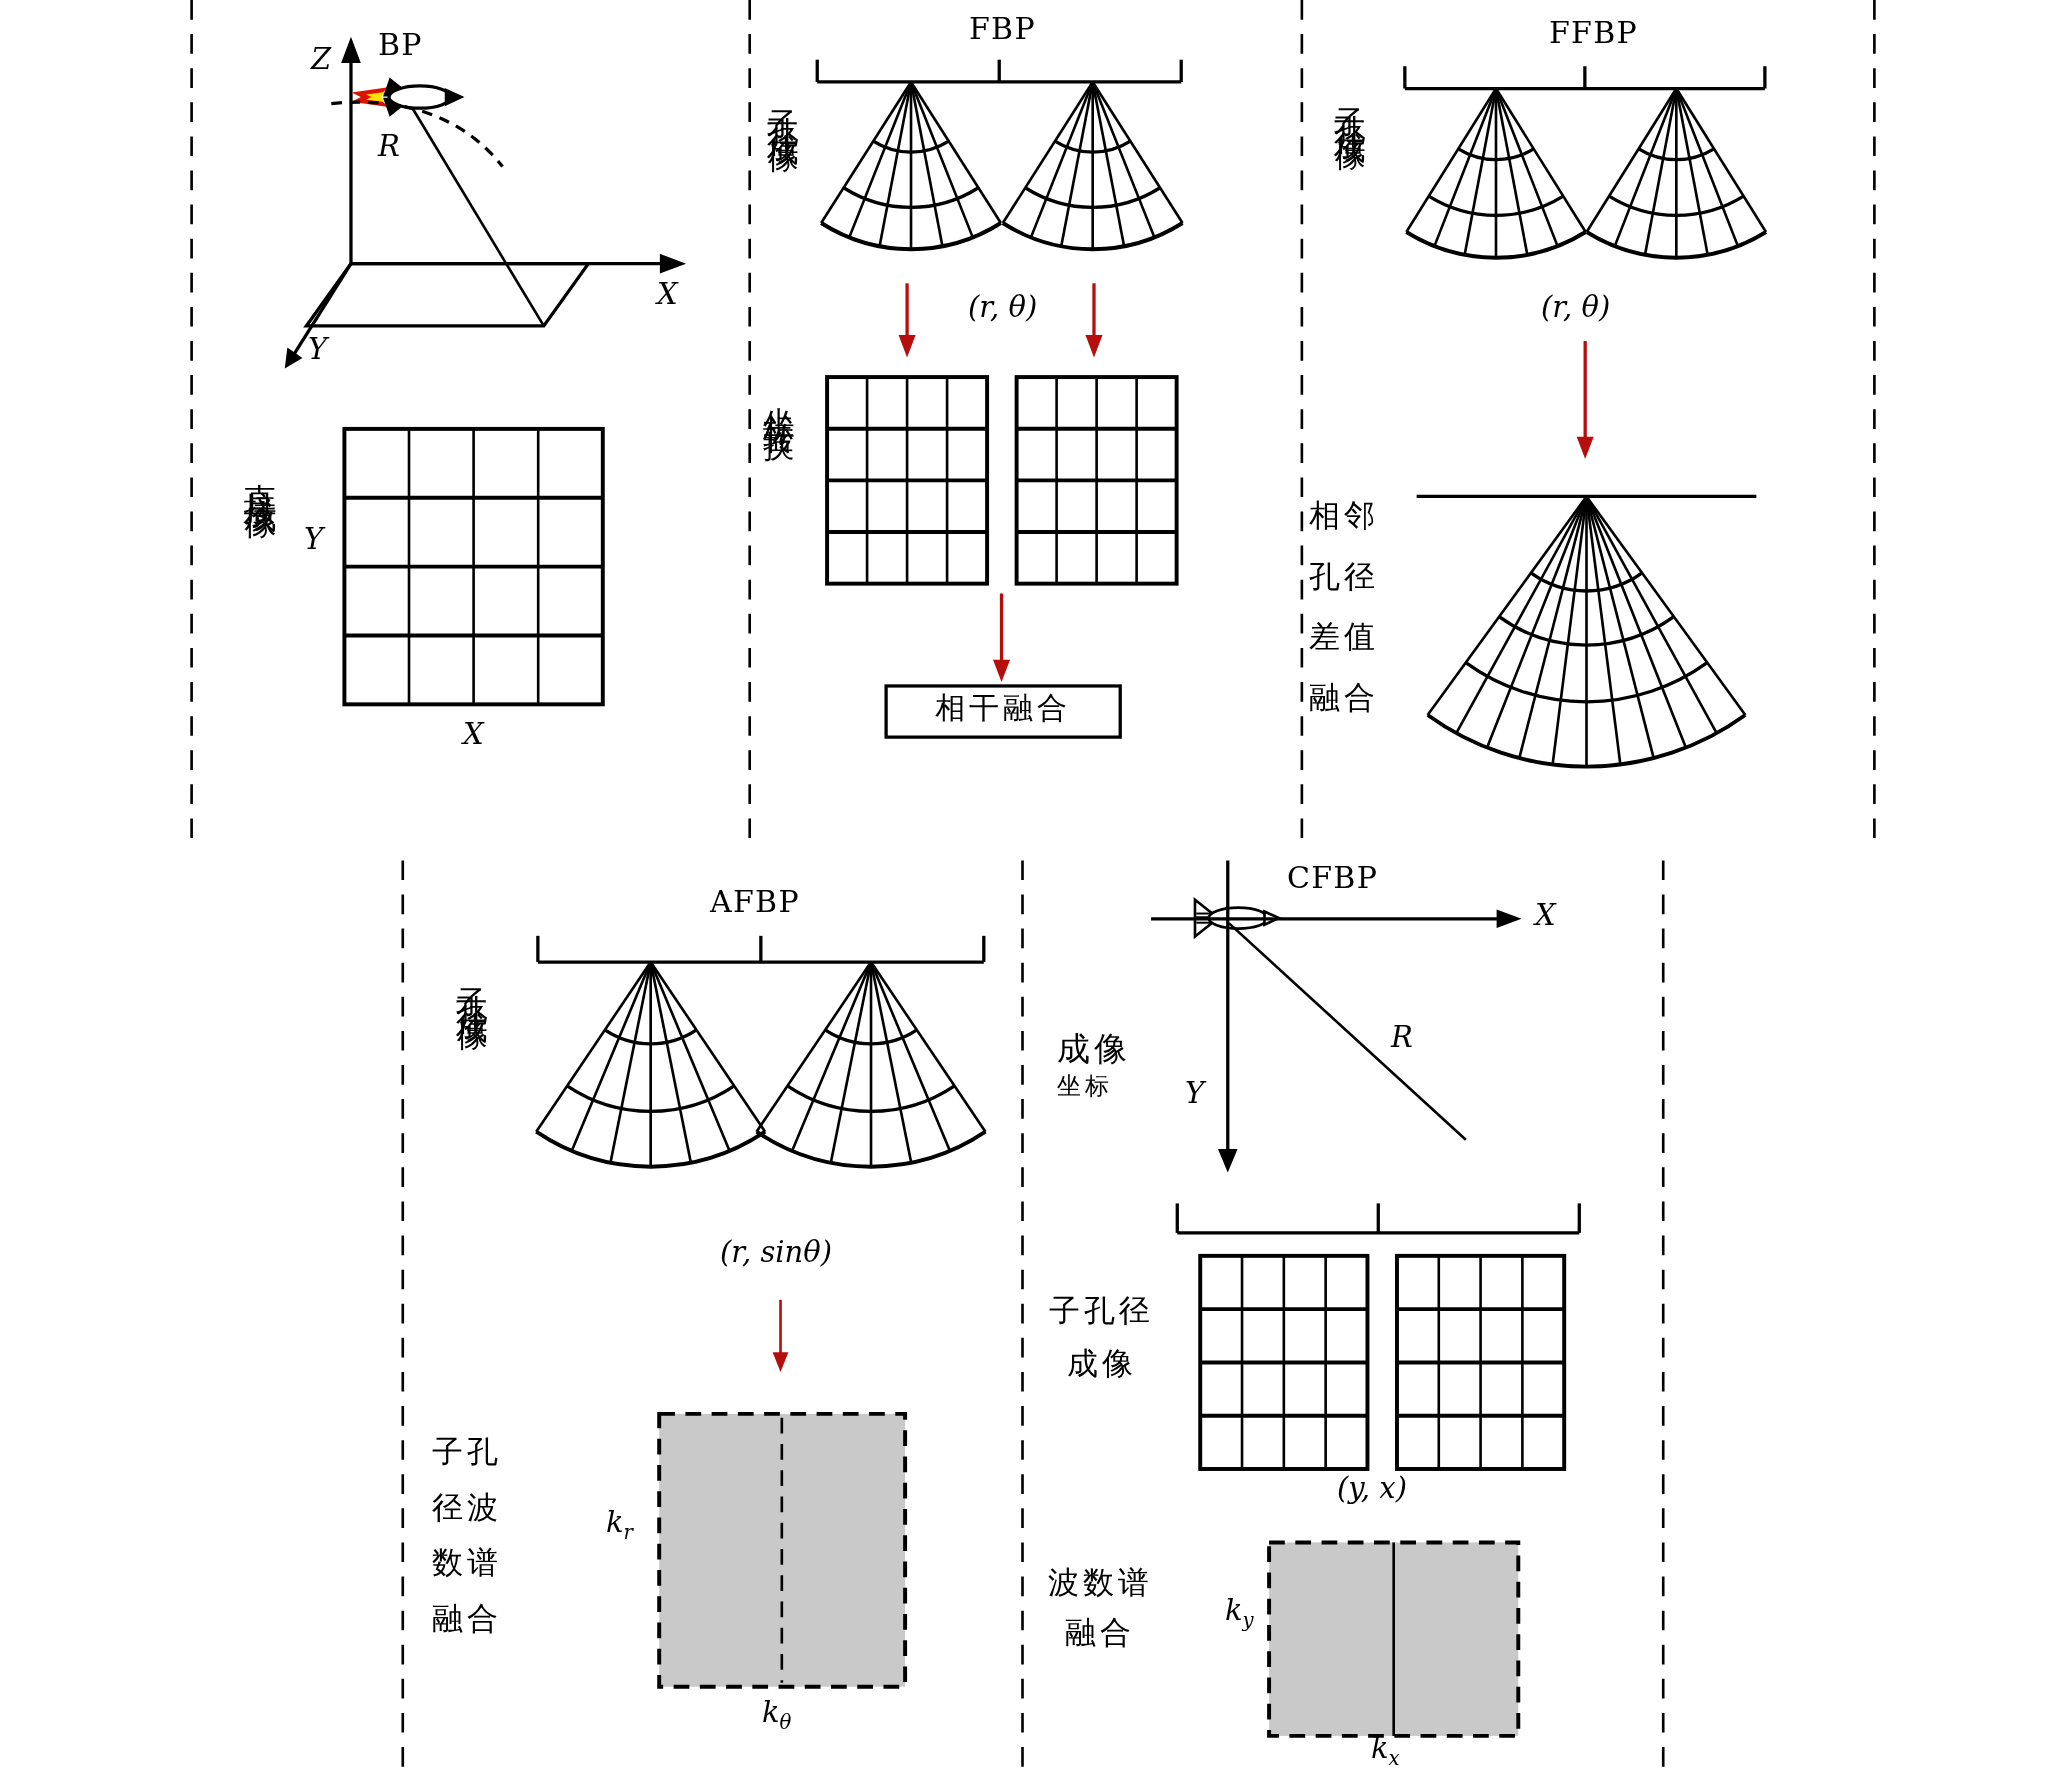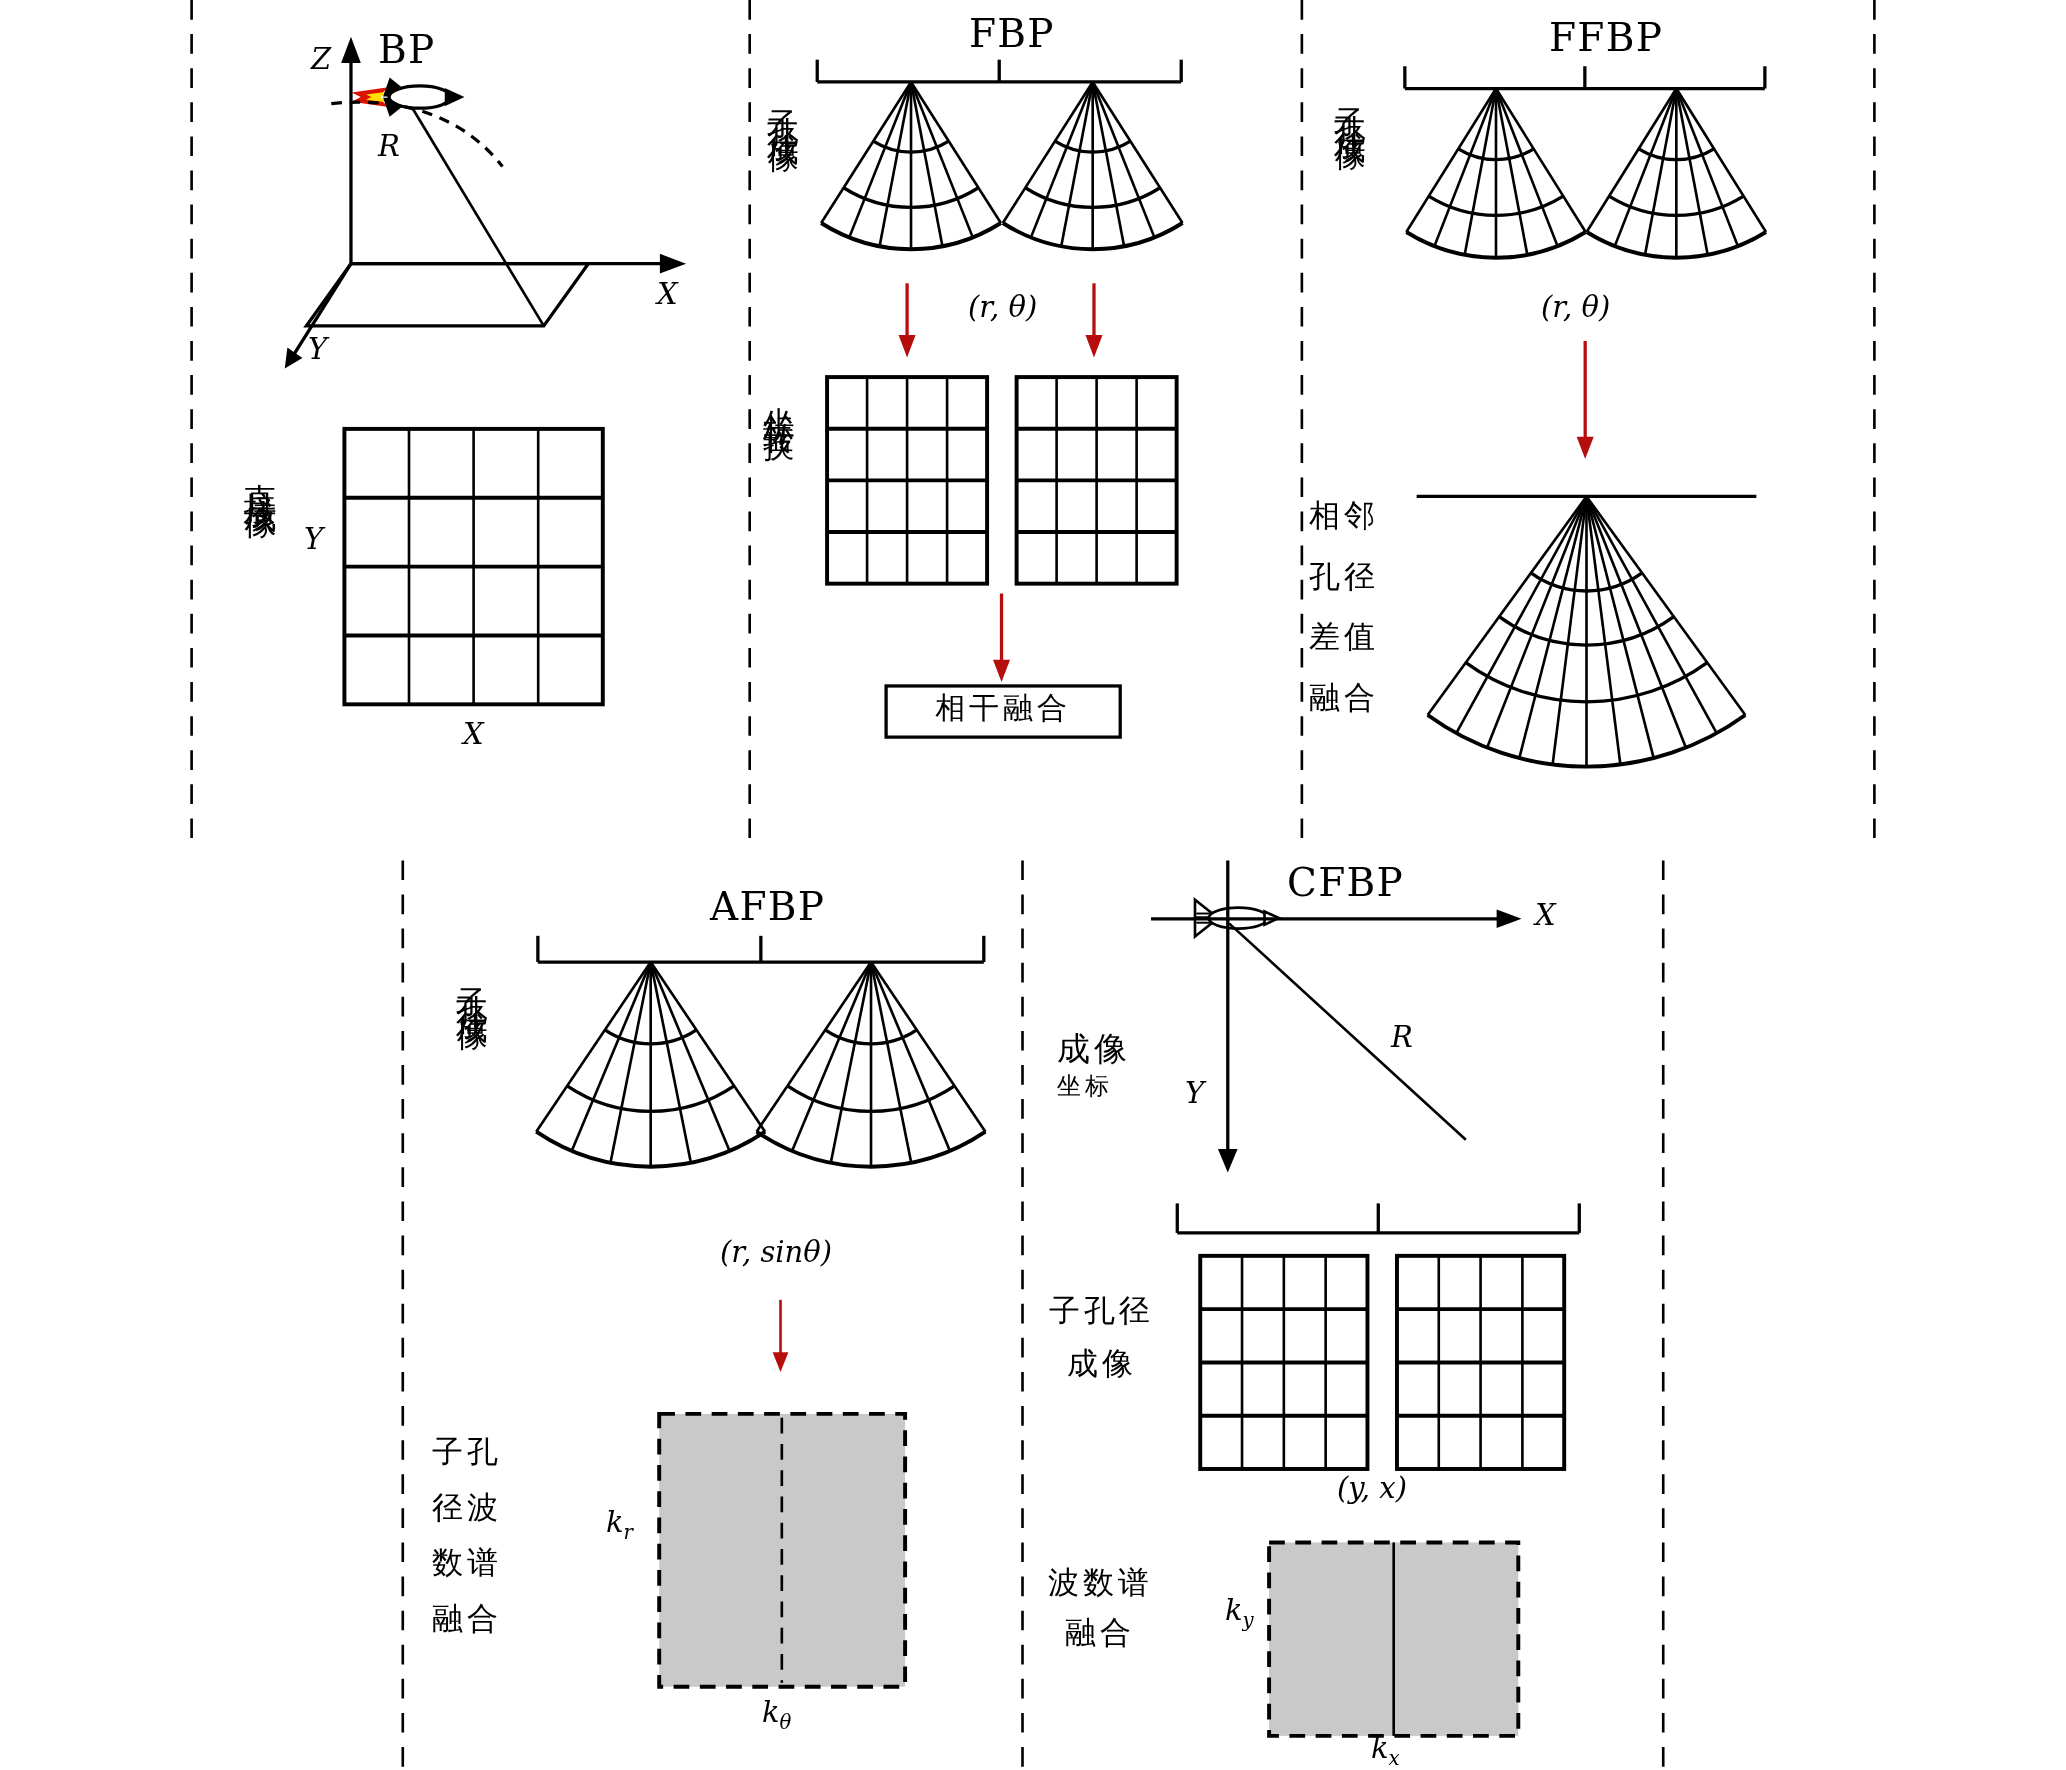--- a/index.html
+++ b/index.html
@@ -3,21 +3,21 @@
 <meta charset="utf-8">
 <style>
   html,body{margin:0;padding:0;background:#fff;}
   #page{position:relative;width:2066px;height:1770px;background:#fff;overflow:hidden;
         font-family:"DejaVu Sans",sans-serif;color:#000;}
   #diagram{position:absolute;left:0;top:0;}
   .lbl{position:absolute;white-space:nowrap;line-height:1.15;}
   .cjk{font-family:"DejaVu Sans",sans-serif;font-size:31px;letter-spacing:3.9px;}
   .cjk-v{font-family:"DejaVu Sans",sans-serif;font-size:31.5px;
          writing-mode:vertical-rl;text-orientation:upright;letter-spacing:7.9px;}
-  .title{font-family:"DejaVu Serif",serif;font-size:39px;letter-spacing:1.3px;}
+  .title{font-family:"DejaVu Serif",serif;font-size:30px;letter-spacing:1.3px;}
   .math{font-family:"DejaVu Serif",serif;font-style:italic;font-size:29px;}
   .math sub{font-size:19.7px;font-style:italic;}
   .fusion-box-label{display:flex;align-items:center;justify-content:center;
          width:234px;height:45px;font-size:30px;}
 </style>
 </head>
 <body>
 
 <div id="page">
 

